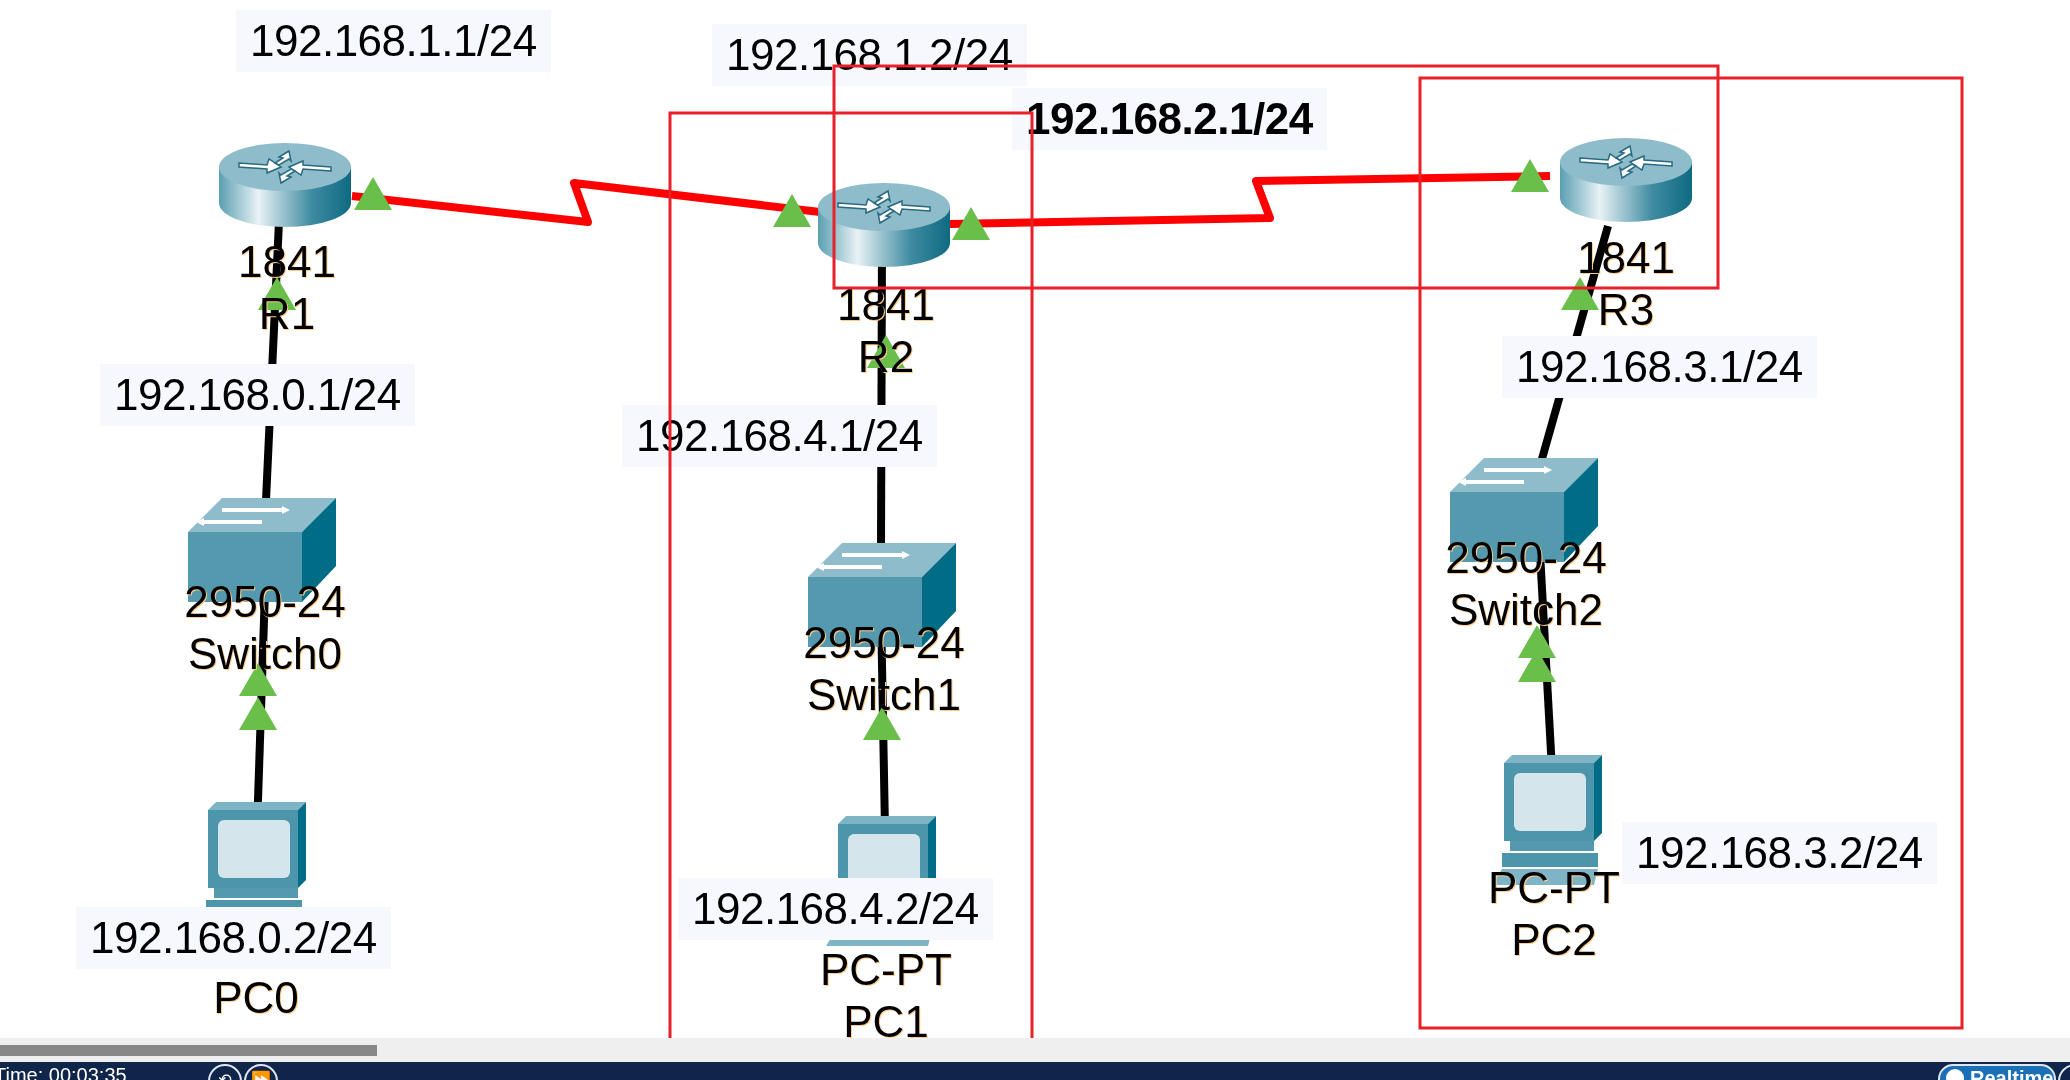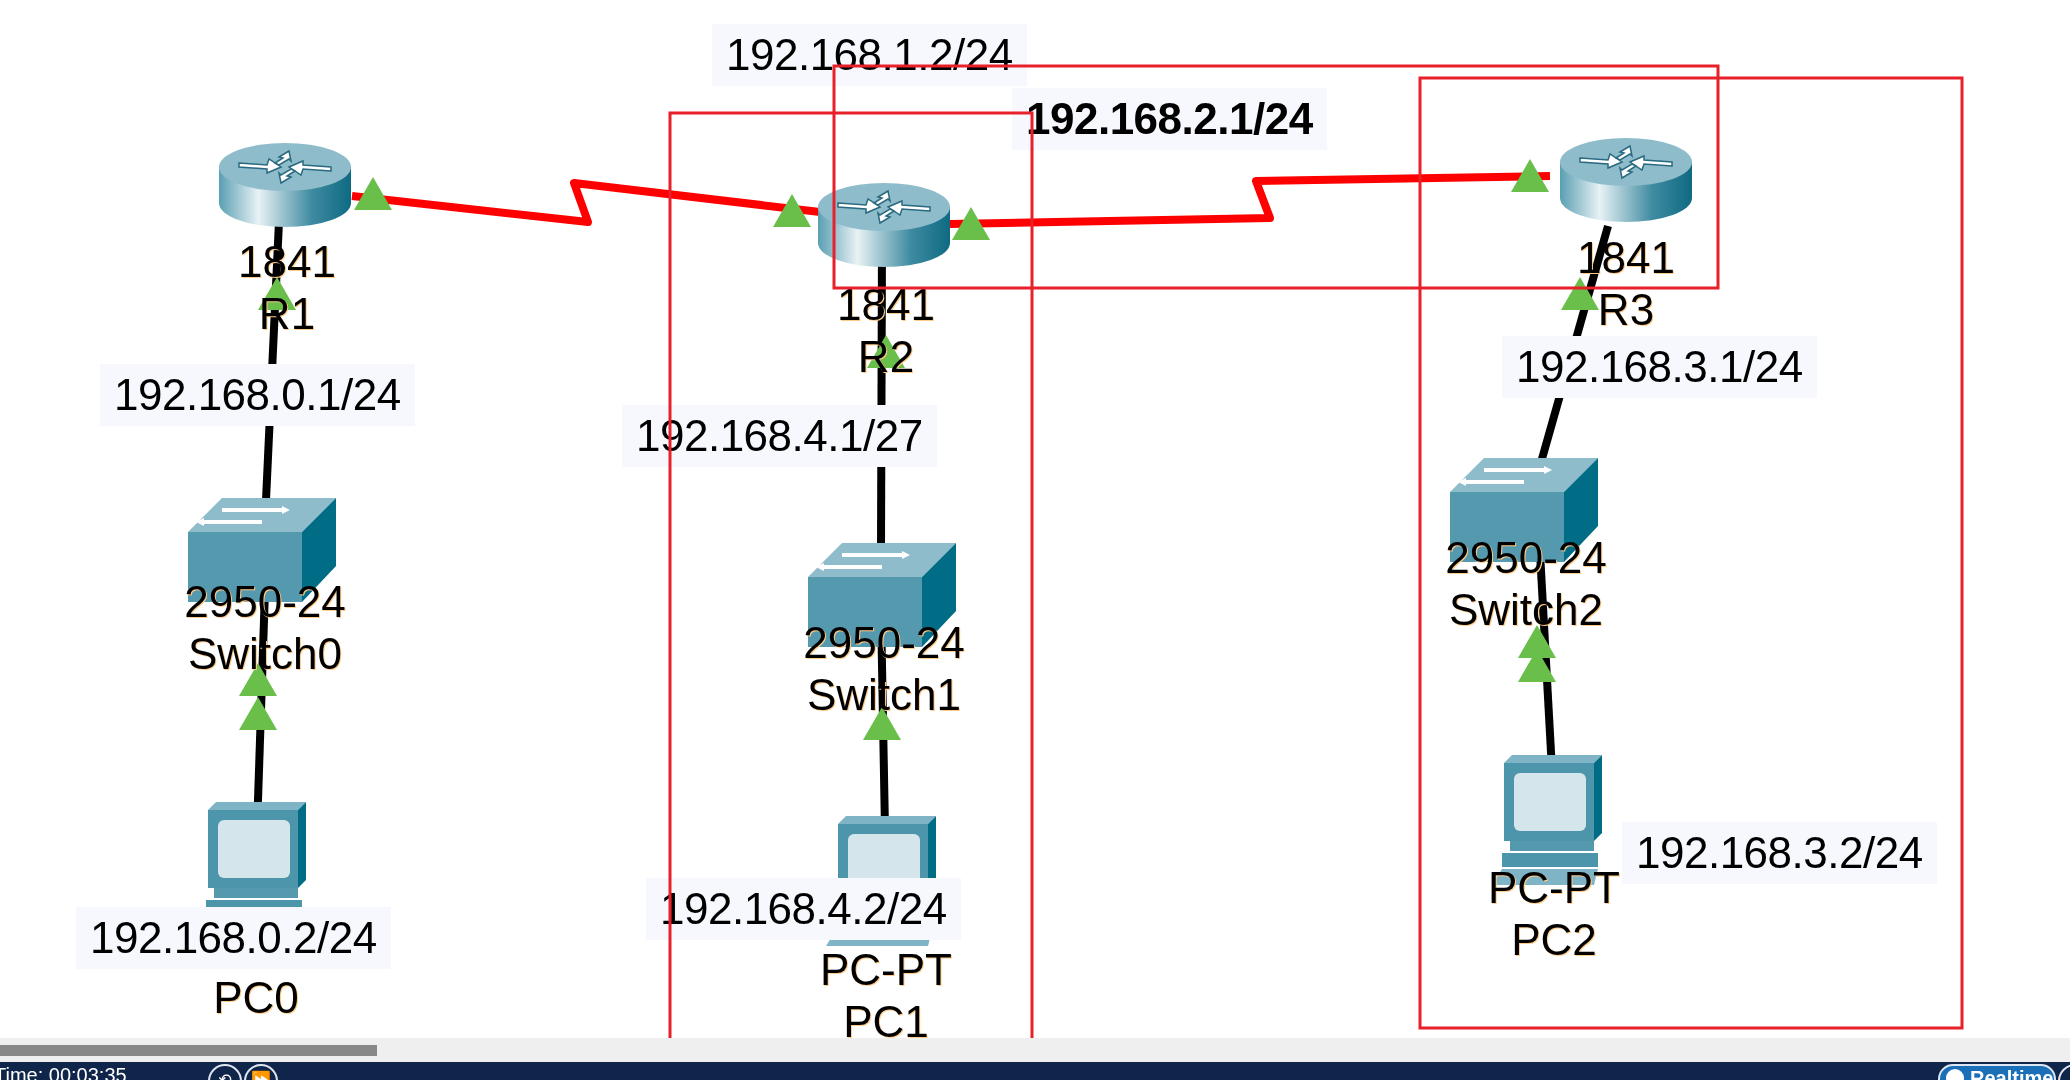--- a/index.html
+++ b/index.html
@@ -169,27 +169,28 @@
   </div>
   <div class="dev-label" style="left:886px;top:944px;">
     <span>PC-PT</span>
     <span>PC1</span>
   </div>
   <div class="dev-label" style="left:1554px;top:862px;">
     <span>PC-PT</span>
     <span>PC2</span>
   </div>
 
+  <div class="ip-label" style="left:236px;top:10px;">192.168.1.1/24</div>
   <div class="ip-label" style="left:712px;top:8px;margin-top:16px;">192.168.1.2/24</div>
   <div class="ip-label" style="left:1012px;top:88px;font-weight:bold;">192.168.2.1/24</div>
   <div class="ip-label" style="left:100px;top:364px;text-align:center;">192.168.0.1/24</div>
-  <div class="ip-label" style="left:622px;top:405px;">192.168.4.1/27</div>
+  <div class="ip-label" style="left:622px;top:405px;">192.168.4.1/24</div>
   <div class="ip-label" style="left:1502px;top:336px;">192.168.3.1/24</div>
   <div class="ip-label" style="left:76px;top:907px;">192.168.0.2/24</div>
-  <div class="ip-label" style="left:646px;top:878px;">192.168.4.2/24</div>
+  <div class="ip-label" style="left:678px;top:878px;">192.168.4.2/24</div>
   <div class="ip-label" style="left:1622px;top:822px;">192.168.3.2/24</div>
 
   <svg width="2070" height="1040" style="position:absolute;left:0;top:0;pointer-events:none;">
     <rect x="670" y="113" width="362" height="930" fill="none" stroke="#e8202a" stroke-width="3"></rect>
     <rect x="834" y="66" width="884" height="222" fill="none" stroke="#e8202a" stroke-width="3"></rect>
     <rect x="1420" y="78" width="542" height="950" fill="none" stroke="#e8202a" stroke-width="3"></rect>
   </svg>
 </div>
 
 <div id="hscroll-track"></div>

